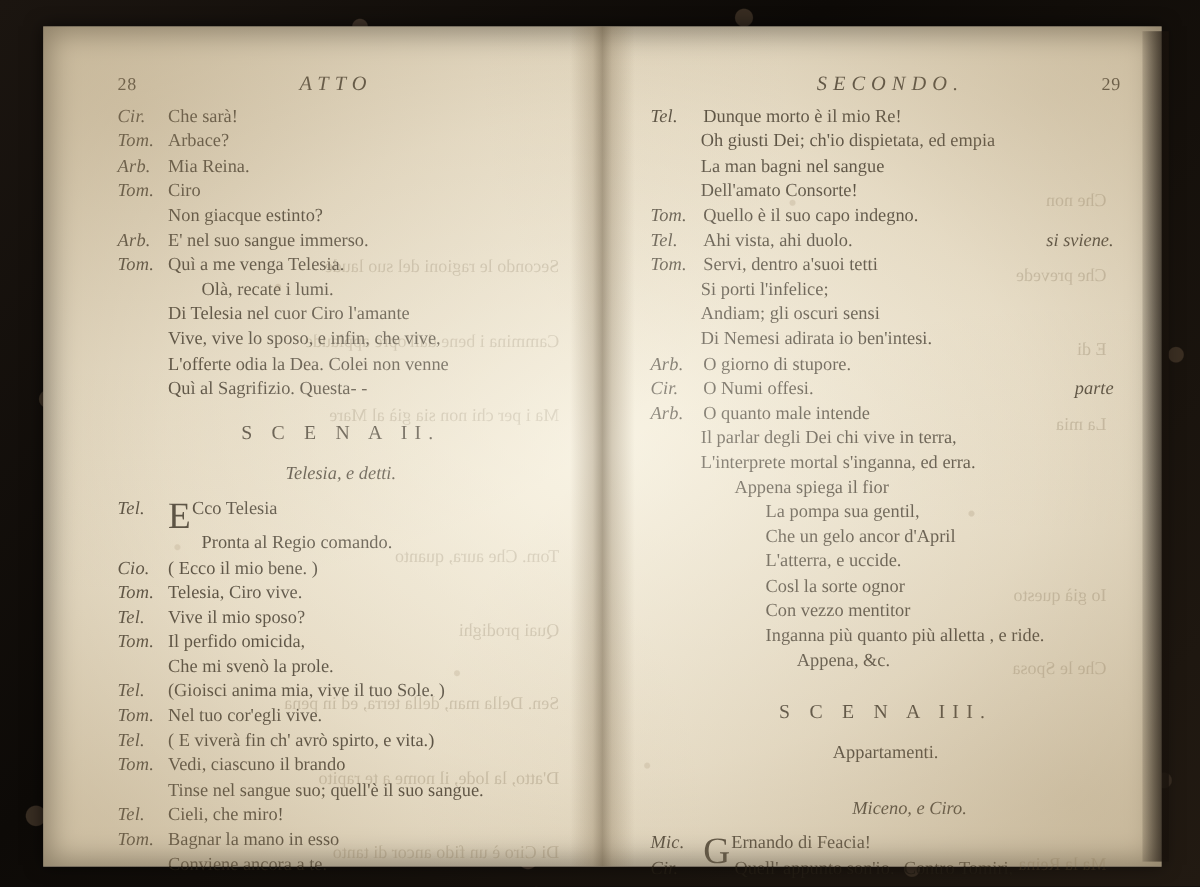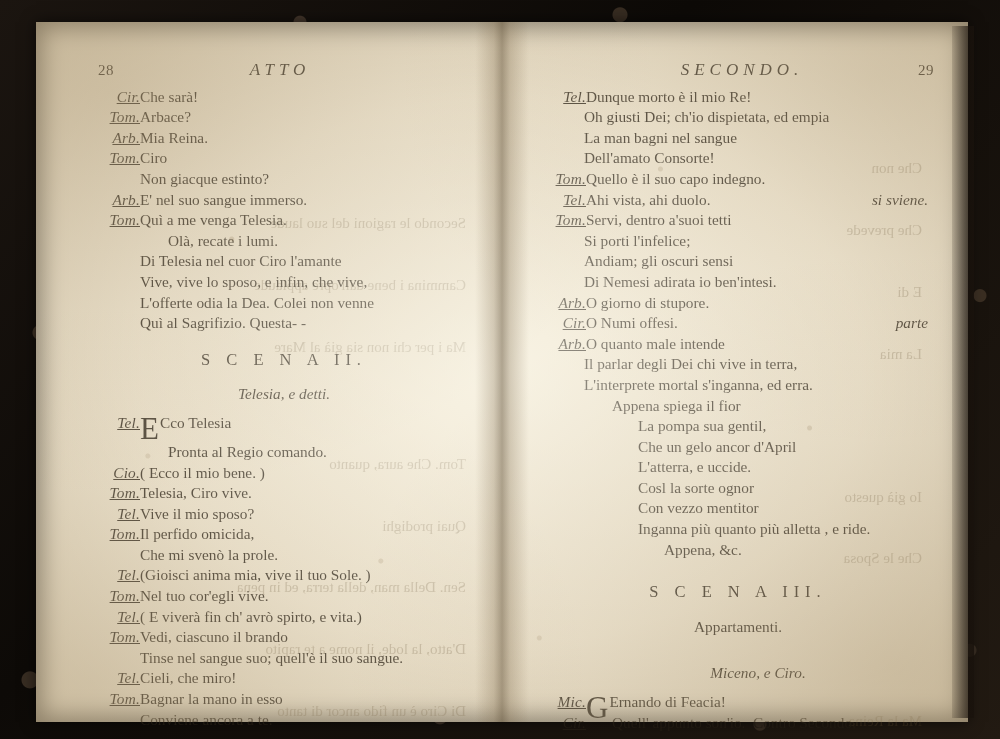--- a/index.html
+++ b/index.html
@@ -122,23 +122,22 @@
 
   .line {
     display: flex;
     align-items: baseline;
     white-space: pre;
   }
   .spk {
     font-style: italic;
     width: 42px;
     flex: 0 0 42px;
-    text-align: right;
+    text-align: left;
     letter-spacing: .2px;
-    text-decoration: underline;
   }
   #block-right .spk { width: 44px; flex: 0 0 44px; }
   .txt { flex: 1; }
   .ind1 { padding-left: 42px; }
   .ind2 { padding-left: 70px; }
   .ind3 { padding-left: 96px; }
   .stage {
     font-style: italic;
     float: right;
     padding-right: 6px;
@@ -337,21 +336,21 @@
         <div class="centered">Appartamenti.</div>
         <div class="centered-it" style="margin-top:26px; padding-left:40px">Miceno, e Ciro.</div>
 
         <div class="dropcap-row">
           <span class="spk">Mic.</span>
           <span class="dropcap">G</span>
           <span class="txt">Ernando di Feacia!</span>
         </div>
         <div class="line" style="margin-top:-8px">
           <span class="spk">Cir.</span>
-          <span class="txt" style="padding-left:26px">Quell' appunto son'io.  Contro Secondo,</span>
+          <span class="txt" style="padding-left:26px">Quell' appunto son'io.  Contro Tomiri,</span>
         </div>
 
         <div class="catchword-r">Ven-</div>
       </div>
     </div>
 
     <div id="paper-tint"></div>
     <div id="speckles"></div>
     <div id="gutter"></div>
     <div id="fore-edge"></div>

